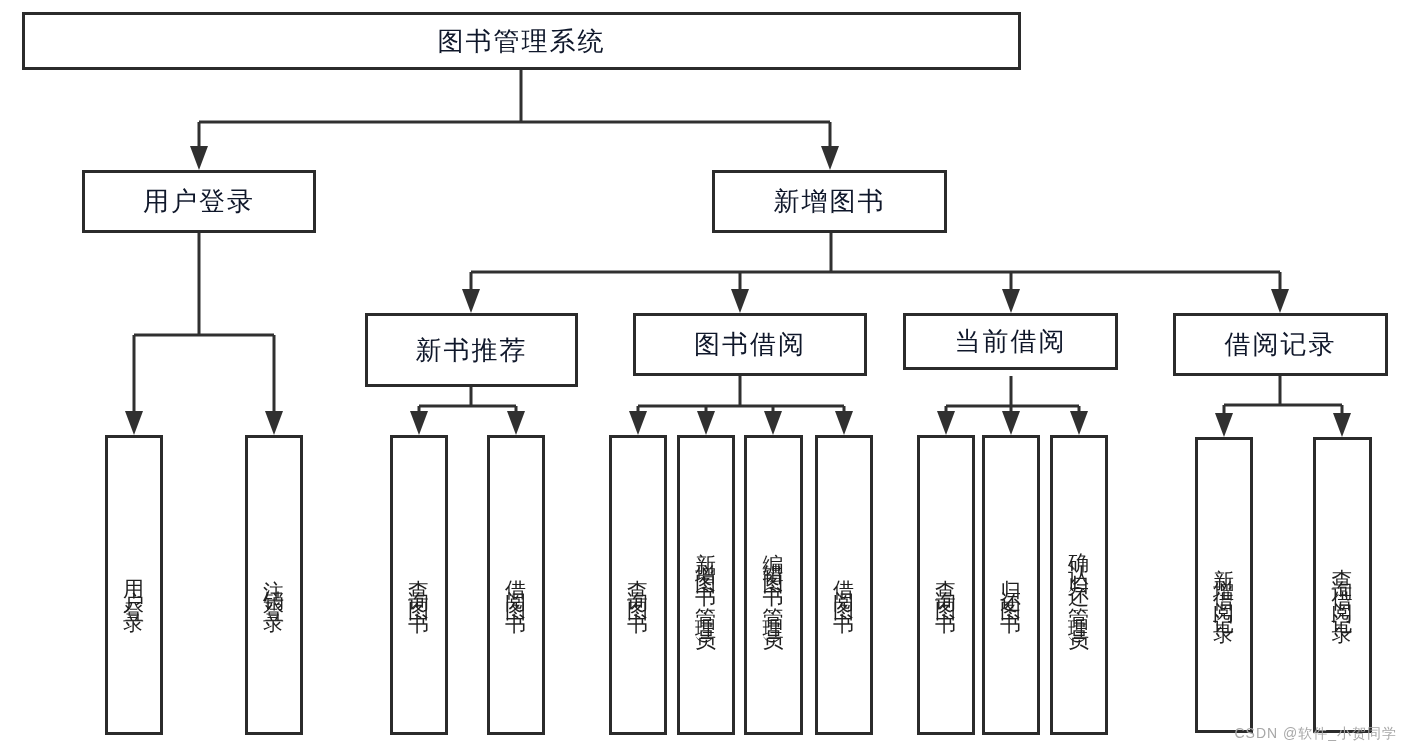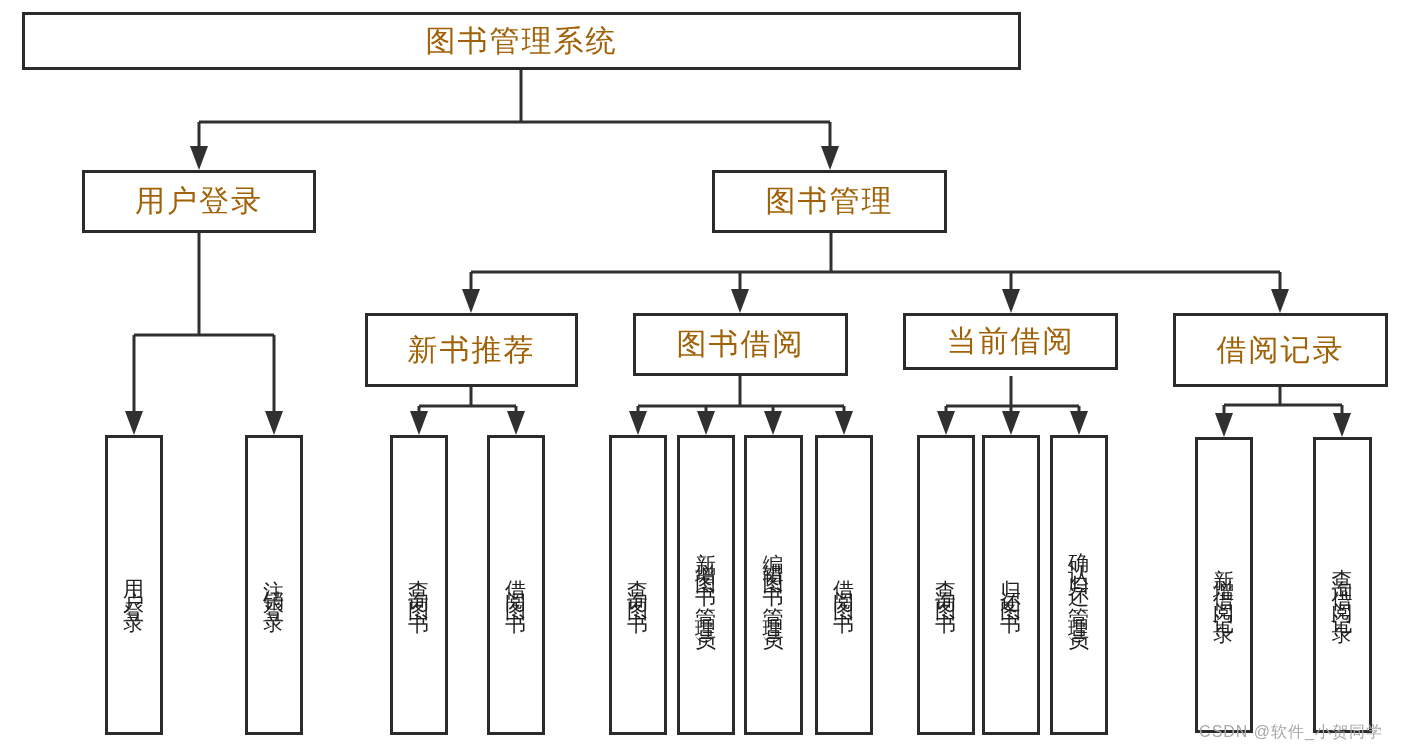--- a/index.html
+++ b/index.html
@@ -16,37 +16,37 @@
   .box{
     position:absolute;
     box-sizing:border-box;
     border:3px solid #2b2b2b;
     background:#ffffff;
     display:flex;
     align-items:center;
     justify-content:center;
   }
   .box.h span{
-    font-size:30px;
-    color:#a16207;
+    font-size:26px;
+    color:#0f172a;
     letter-spacing:2px;
     white-space:nowrap;
   }
   .box.v span{
     writing-mode:vertical-rl;
     text-orientation:mixed;
     font-size:21px;
     line-height:1;
     letter-spacing:11px;
     color:#1f1f1f;
   }
   .watermark{
     position:absolute;
-    right:22px;bottom:4px;
-    font-size:16px;
+    right:8px;bottom:4px;
+    font-size:14px;
     color:#a8a8a8;
     letter-spacing:1px;
     white-space:nowrap;
   }
 </style>
 </head>
 <body>
 
 <div class="canvas">
 
@@ -82,33 +82,33 @@
   </svg>
 
   <div class="box h" style="left:22px;top:12px;width:999px;height:58px">
     <span>图书管理系统</span>
   </div>
 
   <div class="box h" style="left:82px;top:170px;width:234px;height:63px">
     <span>用户登录</span>
   </div>
   <div class="box h" style="left:712px;top:170px;width:235px;height:63px">
-    <span>图书管理</span>
+    <span>新增图书</span>
   </div>
 
   <div class="box h" style="left:365px;top:313px;width:213px;height:74px">
     <span>新书推荐</span>
   </div>
-  <div class="box h" style="left:633px;top:313px;width:215px;height:63px">
+  <div class="box h" style="left:633px;top:313px;width:234px;height:63px">
     <span>图书借阅</span>
   </div>
   <div class="box h" style="left:903px;top:313px;width:215px;height:57px">
     <span>当前借阅</span>
   </div>
-  <div class="box h" style="left:1173px;top:313px;width:215px;height:74px">
+  <div class="box h" style="left:1173px;top:313px;width:215px;height:63px">
     <span>借阅记录</span>
   </div>
 
   <div class="box v" style="left:105px;top:435px;width:58px;height:300px">
     <span>用户登录</span>
   </div>
   <div class="box v" style="left:245px;top:435px;width:58px;height:300px">
     <span>注销登录</span>
   </div>
 

